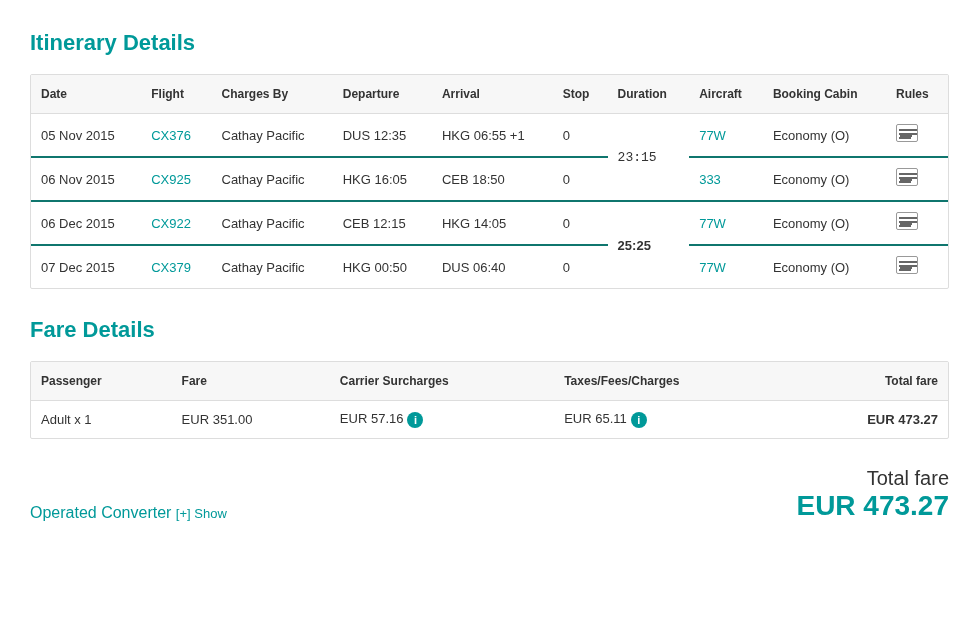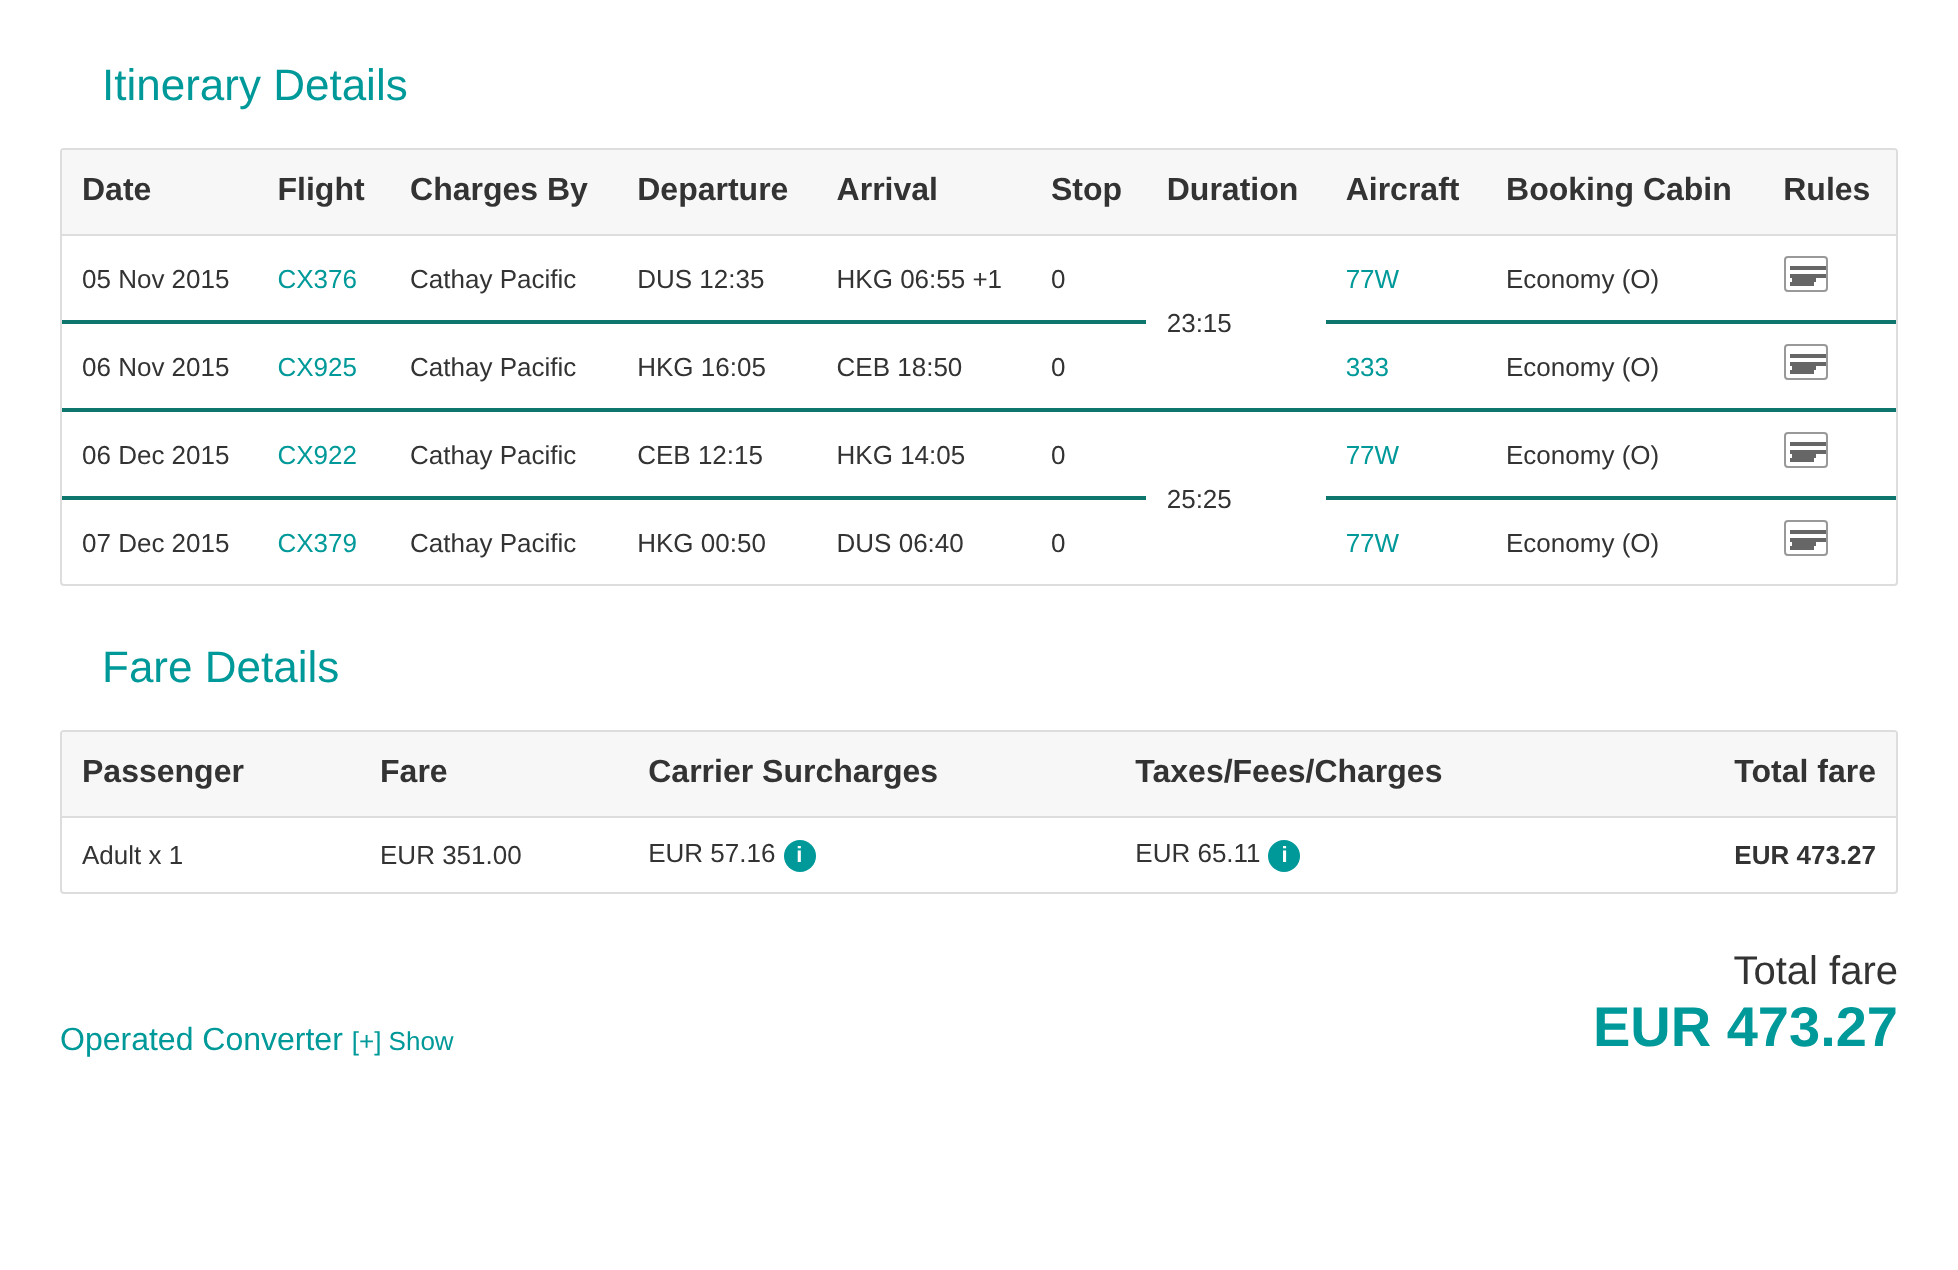--- a/index.html
+++ b/index.html
@@ -8,43 +8,42 @@
       font-size: 14px;
       color: #333;
       background: #fff;
       padding: 20px 30px;
       width: 979px;
       min-height: 635px;
     }
     .section-title {
       color: #009999;
       font-size: 22px;
-      font-weight: 400;
+      font-weight: 700;
       margin-bottom: 18px;
       margin-top: 10px;
-      margin-left: 21px;
     }
     .table-container {
       border: 1px solid #ddd;
       border-radius: 2px;
       margin-bottom: 28px;
       overflow: hidden;
     }
     table {
       width: 100%;
       border-collapse: collapse;
     }
     thead tr {
       background: #f7f7f7;
     }
     thead th {
       text-align: left;
       padding: 12px 10px;
       font-weight: 600;
-      font-size: 16px;
+      font-size: 12px;
       color: #333;
       border-bottom: 1px solid #ddd;
     }
     tbody tr {
       border-bottom: 2px solid #0f766e;
     }
     tbody tr:last-child {
       border-bottom: none;
     }
     tbody td {
@@ -165,21 +164,21 @@
       </tr>
     </thead>
     <tbody id="itinerary-body">
     <tr>
           <td>05 Nov 2015</td>
           <td><a class="flight-link">CX376</a></td>
           <td>Cathay Pacific</td>
           <td>DUS 12:35</td>
           <td>HKG 06:55 +1</td>
           <td>0</td>
-          <td rowspan="2" style="vertical-align: middle;">23:15</td>
+          <td rowspan="2" style="vertical-align: middle; font-family: Liberation Mono, monospace;">23:15</td>
           <td><a class="aircraft-link">77W</a></td>
           <td>Economy (O)</td>
           <td><span class="rules-icon" style="border: 1px solid rgb(153, 153, 153); border-radius: 2px; display: inline-block; cursor: pointer;"><svg width="22" height="18" viewBox="0 0 22 18">
                 <rect x="2" y="4" width="18" height="2" fill="#666"></rect>
                 <rect x="2" y="8" width="18" height="2" fill="#666"></rect>
                 <rect x="2" y="12" width="12" height="2" fill="#666"></rect>
               </svg></span></td>
         </tr>
         <tr>
           <td>06 Nov 2015</td>
@@ -196,21 +195,21 @@
                 <rect x="2" y="12" width="12" height="2" fill="#666"></rect>
               </svg></span></td>
         </tr>
         <tr>
           <td>06 Dec 2015</td>
           <td><a class="flight-link">CX922</a></td>
           <td>Cathay Pacific</td>
           <td>CEB 12:15</td>
           <td>HKG 14:05</td>
           <td>0</td>
-          <td rowspan="2" style="vertical-align: middle;">25:25</td>
+          <td rowspan="2" style="vertical-align: middle; font-weight: bold;">25:25</td>
           <td><a class="aircraft-link">77W</a></td>
           <td>Economy (O)</td>
           <td><span class="rules-icon" style="border: 1px solid rgb(153, 153, 153); border-radius: 2px; display: inline-block; cursor: pointer;"><svg width="22" height="18" viewBox="0 0 22 18">
                 <rect x="2" y="4" width="18" height="2" fill="#666"></rect>
                 <rect x="2" y="8" width="18" height="2" fill="#666"></rect>
                 <rect x="2" y="12" width="12" height="2" fill="#666"></rect>
               </svg></span></td>
         </tr>
         <tr>
           <td>07 Dec 2015</td>

